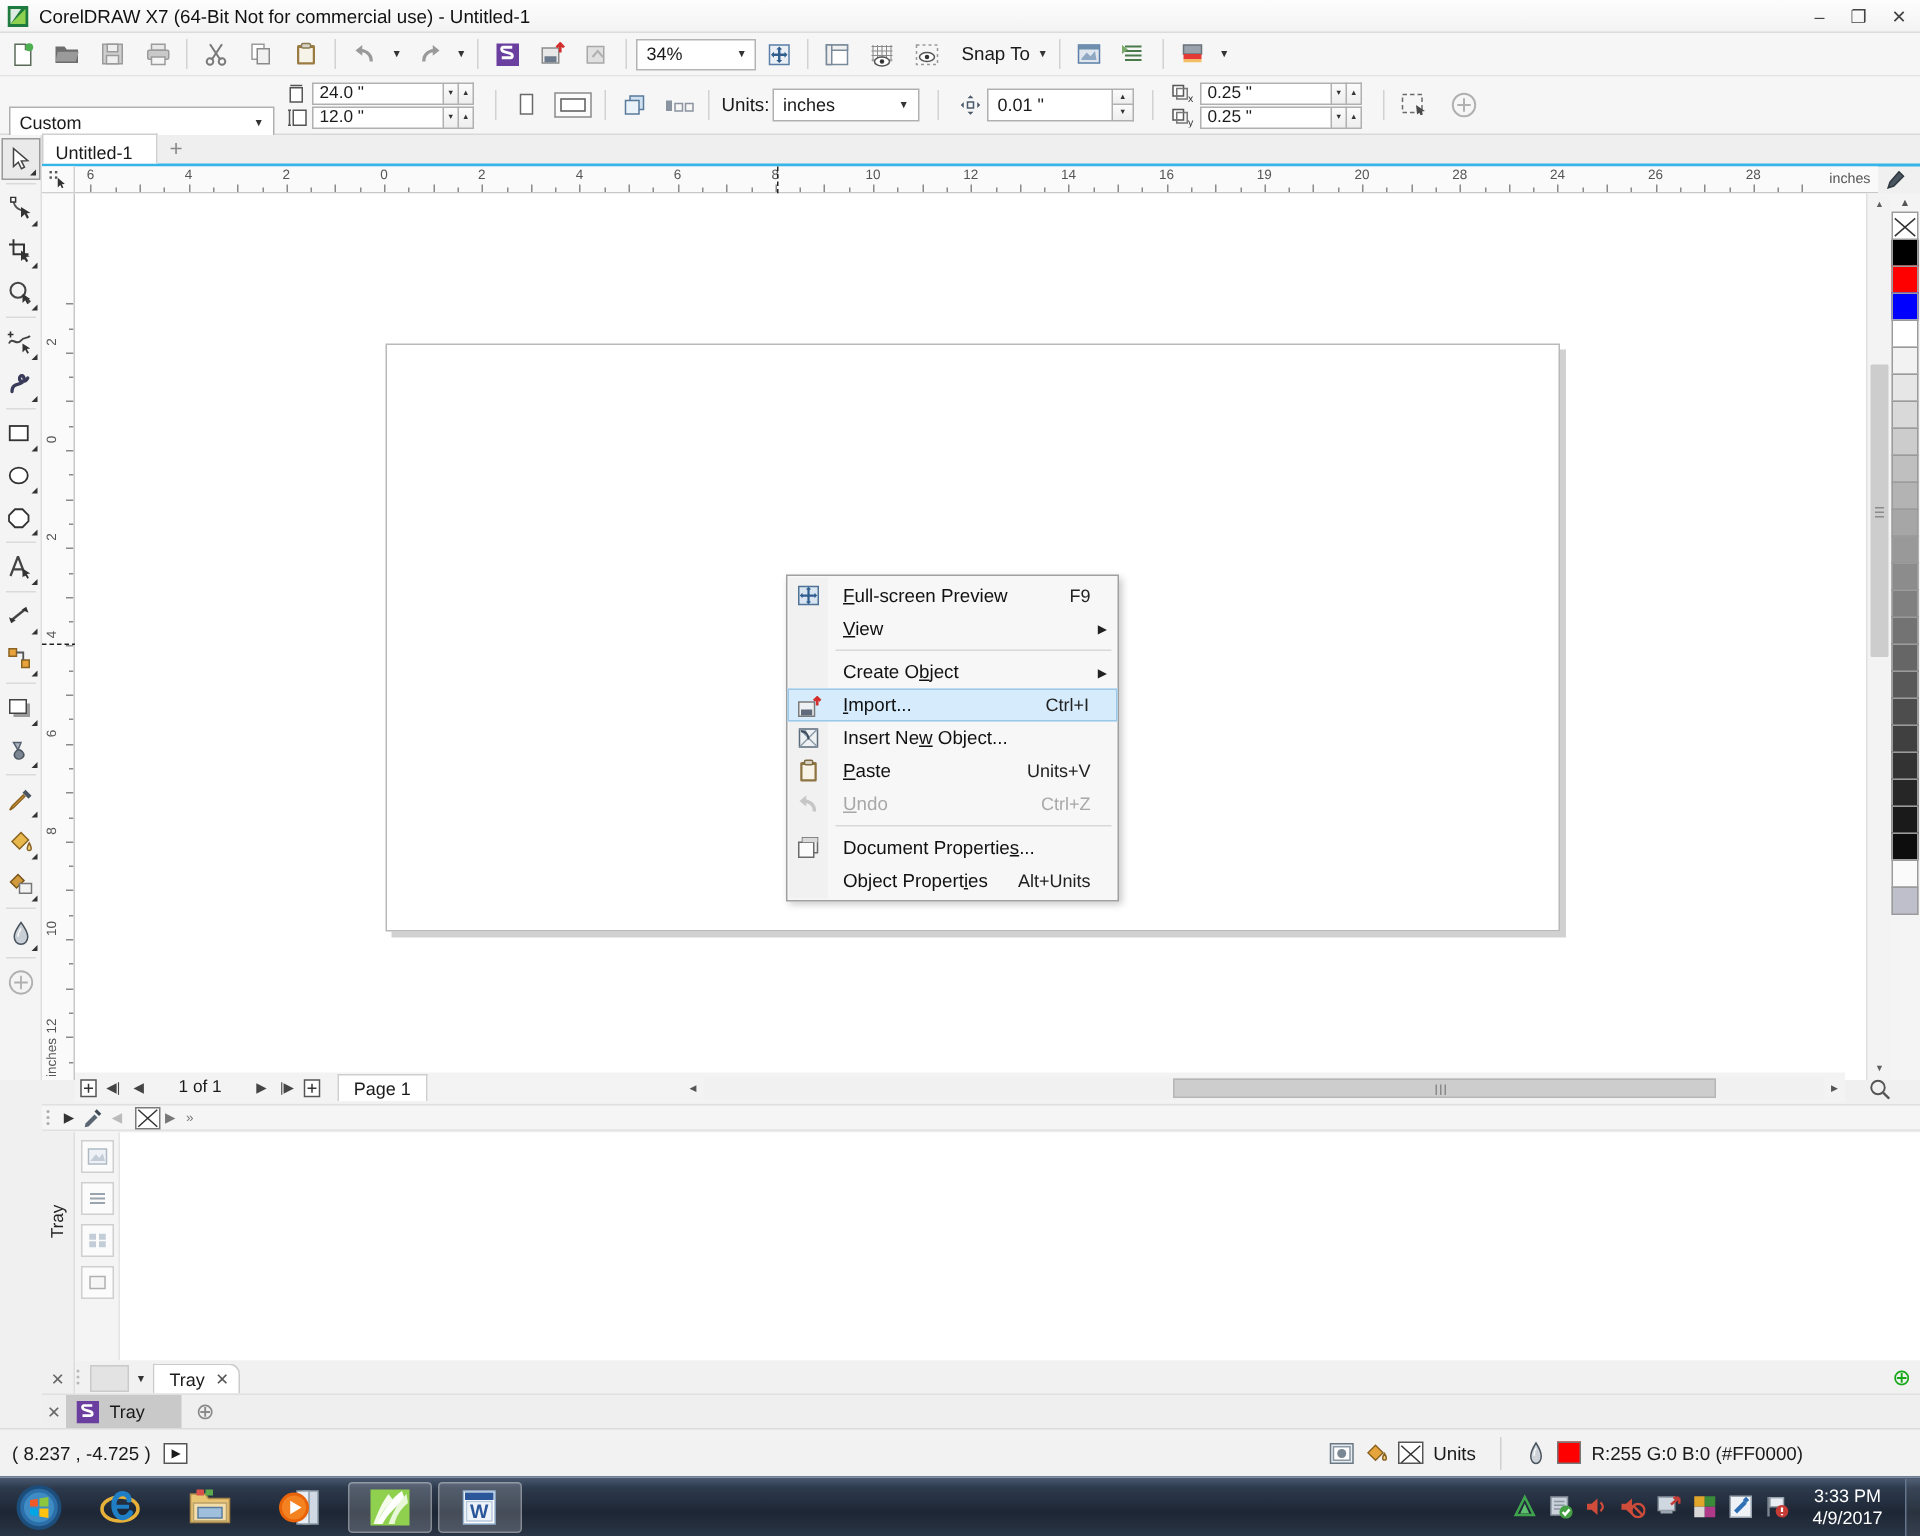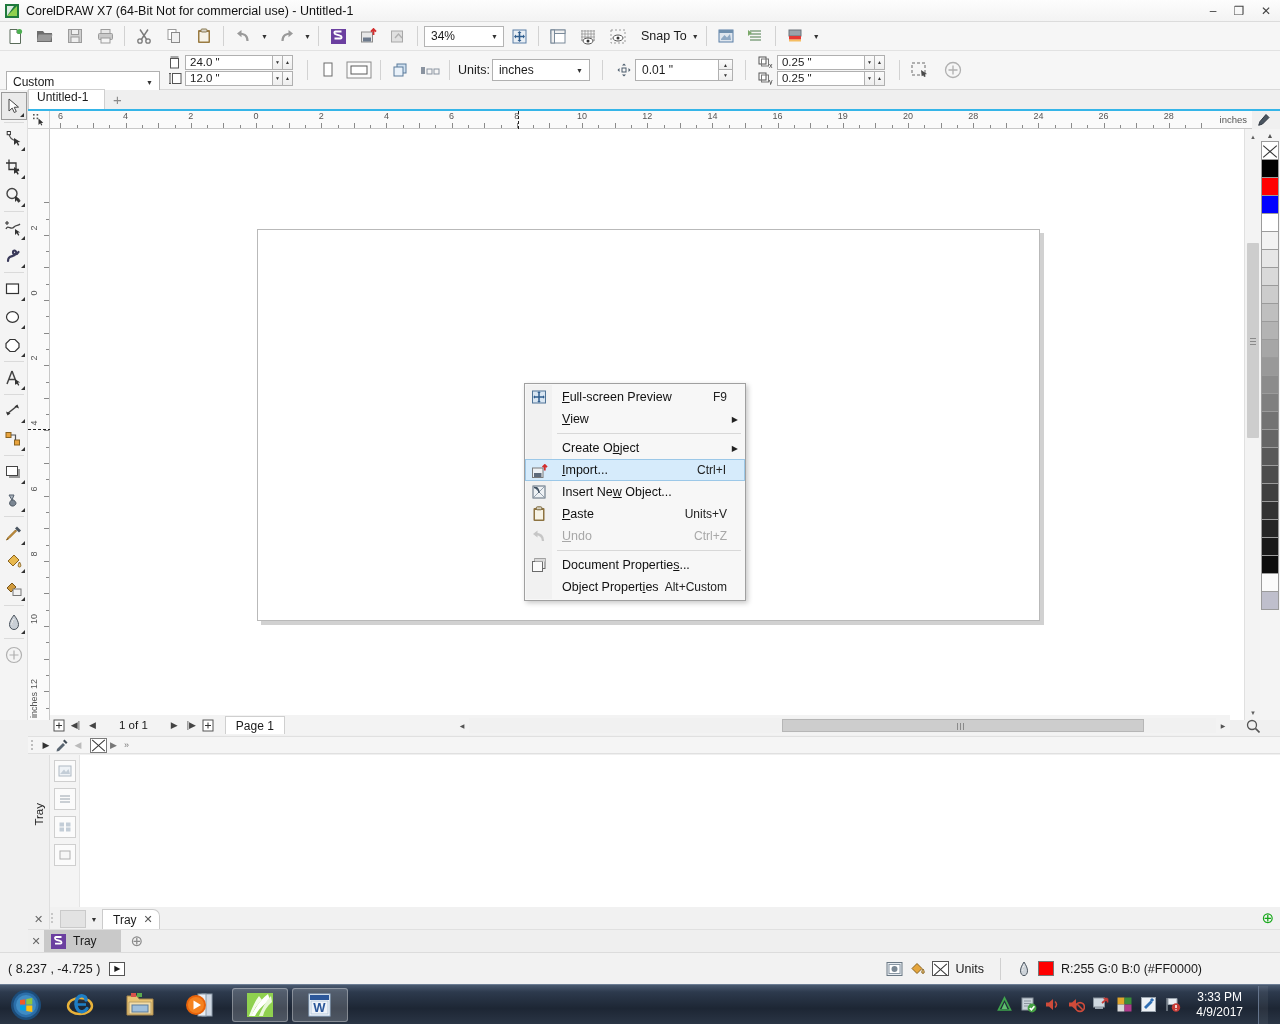--- a/index.html
+++ b/index.html
@@ -57,21 +57,21 @@
   .zoombox .ar { font-size:7px; color:#333; padding-right:5px; }
 
   .snaplbl { font-size:12.5px; padding:0 2px 0 8px; white-space:nowrap; }
 
   
   .combo {
     height:22px; background:#fff; border:1px solid #b0b0b0;
     display:flex; align-items:center; padding-left:6px; font-size:12px; flex:none;
   }
   .combo .ar { margin-left:auto; font-size:7px; color:#333; padding-right:6px; }
-  .pagesize { width:154px; margin-left:6px;margin-top:24px; }
+  .pagesize { width:177px; margin-left:6px;margin-top:24px; }
   .unitsbox { width:98px; }
 
   .dimgroup { display:flex; align-items:center; margin-left:9px; flex:none; }
   .dimicons { display:flex; flex-direction:column; gap:3px; margin-right:3px; }
   .dimfields { display:flex; flex-direction:column; gap:1px; }
   .dimrow { display:flex; align-items:center; }
   .numfield {
     width:88px; height:15px; background:#fff; border:1px solid #b0b0b0;
     font-size:11.5px; padding-left:4px; display:flex; align-items:center;
   }
@@ -99,21 +99,21 @@
   .bleedgroup { display:flex; align-items:center; margin-left:8px; flex:none; }
 
   
   .docbar {
     position:absolute; left:28px; top:90px; width:1252px; height:21px;
     background:#efefef; border-bottom:2px solid #35b5e8;
     display:flex; align-items:flex-end;
   }
   .doctab {
     height:20px; background:#fff; border:1px solid #cfcfcf; border-bottom:none;
-    padding:0 16px 0 8px; display:flex; align-items:flex-start; font-size:12px;
+    padding:0 16px 0 8px; display:flex; align-items:flex-end; font-size:12px;
   }
   .tabplus { width:24px; height:20px; display:flex; align-items:center; justify-content:center; color:#8a8a8a; font-size:15px; }
 
   
   .toolbox {
     position:absolute; left:0; top:90px; width:28px; height:630px;
     background:#f4f4f4; border-right:1px solid #dfdfdf;
     display:flex; flex-direction:column; align-items:center; padding-top:2px;
   }
   .tool {
@@ -342,21 +342,21 @@
     border-top:1px solid #6c7d94;
   }
   .startorb {
     width:44px; height:36px; display:flex; align-items:center; justify-content:center; margin-left:4px;
   }
   .tb-item {
     width:56px; height:34px; margin-left:4px; display:flex; align-items:center; justify-content:center;
     border-radius:3px;
   }
   .tb-item.run { background:rgba(255,255,255,.18); border:1px solid rgba(255,255,255,.32); }
-  .tray-area { margin-left:auto; display:flex; align-items:center; gap:7px; padding-right:12px; }
+  .tray-area { margin-left:auto; display:flex; align-items:center; gap:7px; padding-right:0; }
   .clock { color:#fff; font-size:12px; text-align:center; line-height:15px; padding:0 8px; }
   .showdesk { width:10px; height:38px; border-left:1px solid #64748c; background:rgba(255,255,255,.06); }
 
   svg { display:block; }
 </style>
 </head>
 <body>
 
 <div class="app">
 
@@ -1257,21 +1257,21 @@
             <rect x="4" y="1.5" width="10" height="10" fill="#f2f2f2" stroke="#6a6a6a"></rect>
             <rect x="1.5" y="4.5" width="10" height="10" fill="#fbfbfb" stroke="#6a6a6a"></rect>
             <path d="M4 1.5 h10 v3 h-10 z" fill="#d9d9d9"></path>
           </svg>
       </span>
       <span>Document Propertie<u>s</u>...</span>
     </div>
 
     <div class="mi">
       <span>Object Propert<u>i</u>es</span>
-      <span class="acc">Alt+Custom</span>
+      <span class="acc">Alt+Units</span>
     </div>
   </div>
 
   <div class="taskbar">
     <div class="startorb">
       <svg width="32" height="32" viewBox="0 0 32 32">
         <circle cx="16" cy="16" r="15" fill="#1d4d7a"></circle>
         <circle cx="16" cy="16" r="12.5" fill="#2b6ea8"></circle>
         <circle cx="16" cy="16" r="10" fill="#3f8cc4"></circle>
         <path d="M10 11 l5.2 -.8 v5.2 H10 z" fill="#f05a28"></path>

